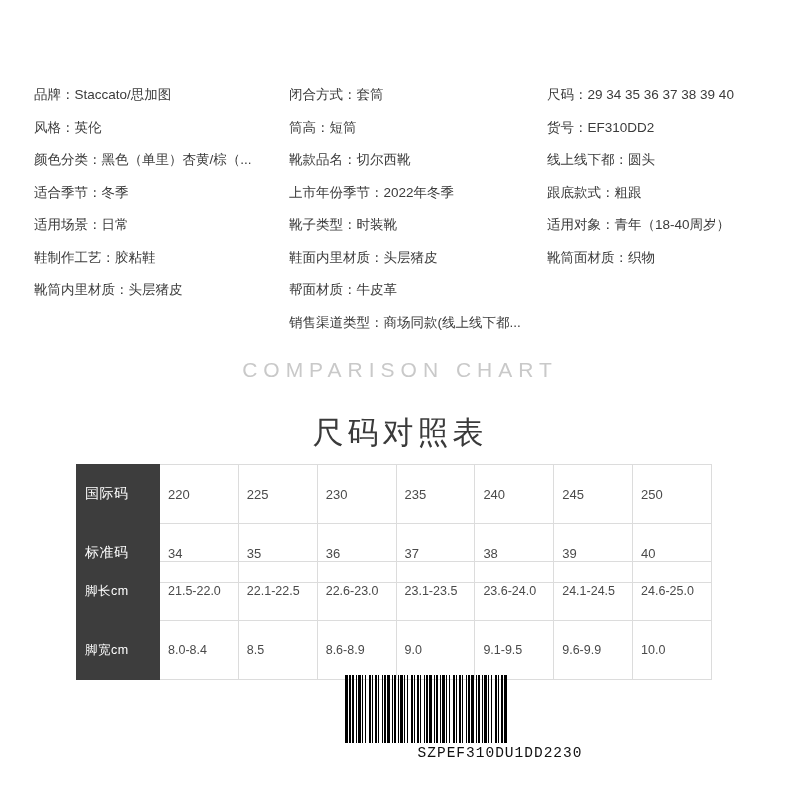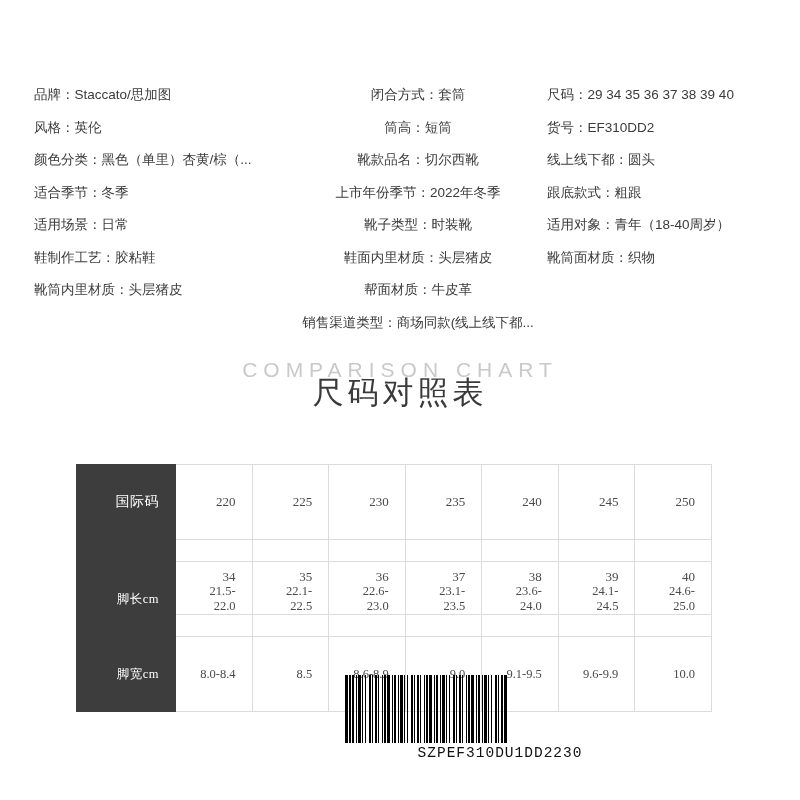--- a/index.html
+++ b/index.html
@@ -29,21 +29,21 @@
     width: 740px;
     display: flex;
     gap: 0;
   }
   .spec-col {
     display: flex;
     flex-direction: column;
     margin-top: 21px;
   }
   .spec-col.c1 { width: 255px; }
-  .spec-col.c2 { width: 258px; text-align: center; }
+  .spec-col.c2 { width: 258px; }
   .spec-col.c3 { width: 225px; }
 
   .spec-row {
     height: 32.5px;
     line-height: 32.5px;
     font-size: 13.5px;
     color: #3a3a3a;
     white-space: nowrap;
     overflow: hidden;
     text-overflow: ellipsis;
@@ -58,21 +58,21 @@
     left: 0;
     width: 800px;
     text-align: center;
     font-size: 21px;
     letter-spacing: 6px;
     color: #c9c9c9;
     font-family: "Liberation Sans", sans-serif;
   }
   .cc-cn {
     position: absolute;
-    top: 372px;
+    top: 412px;
     left: 0;
     width: 800px;
     text-align: center;
     font-size: 31px;
     letter-spacing: 4px;
     color: #3a3a3a;
   }
 
   
   .size-table {
@@ -81,25 +81,24 @@
     width: 636px;
     border-collapse: collapse;
     table-layout: fixed;
   }
   .size-table.t1 { top: 464px; }
   .size-table.t2 { top: 561px; }
 
   .size-table td {
     height: 42px;
     font-size: 13px;
-    text-align: right;
+    text-align: left;
     color: #4a4a4a;
     border: 1px solid #dcdcdc;
-    padding: 16px;
-    font-family: Liberation Serif, serif;
+    padding: 8px;
   }
   .size-table td.hd {
     background: #3d3d3d;
     color: #ffffff;
     font-size: 14px;
     width: 66px;
     border: 1px solid #3d3d3d;
     letter-spacing: 0.5px;
   }
   .size-table.t2 td { font-size: 12.5px; }

